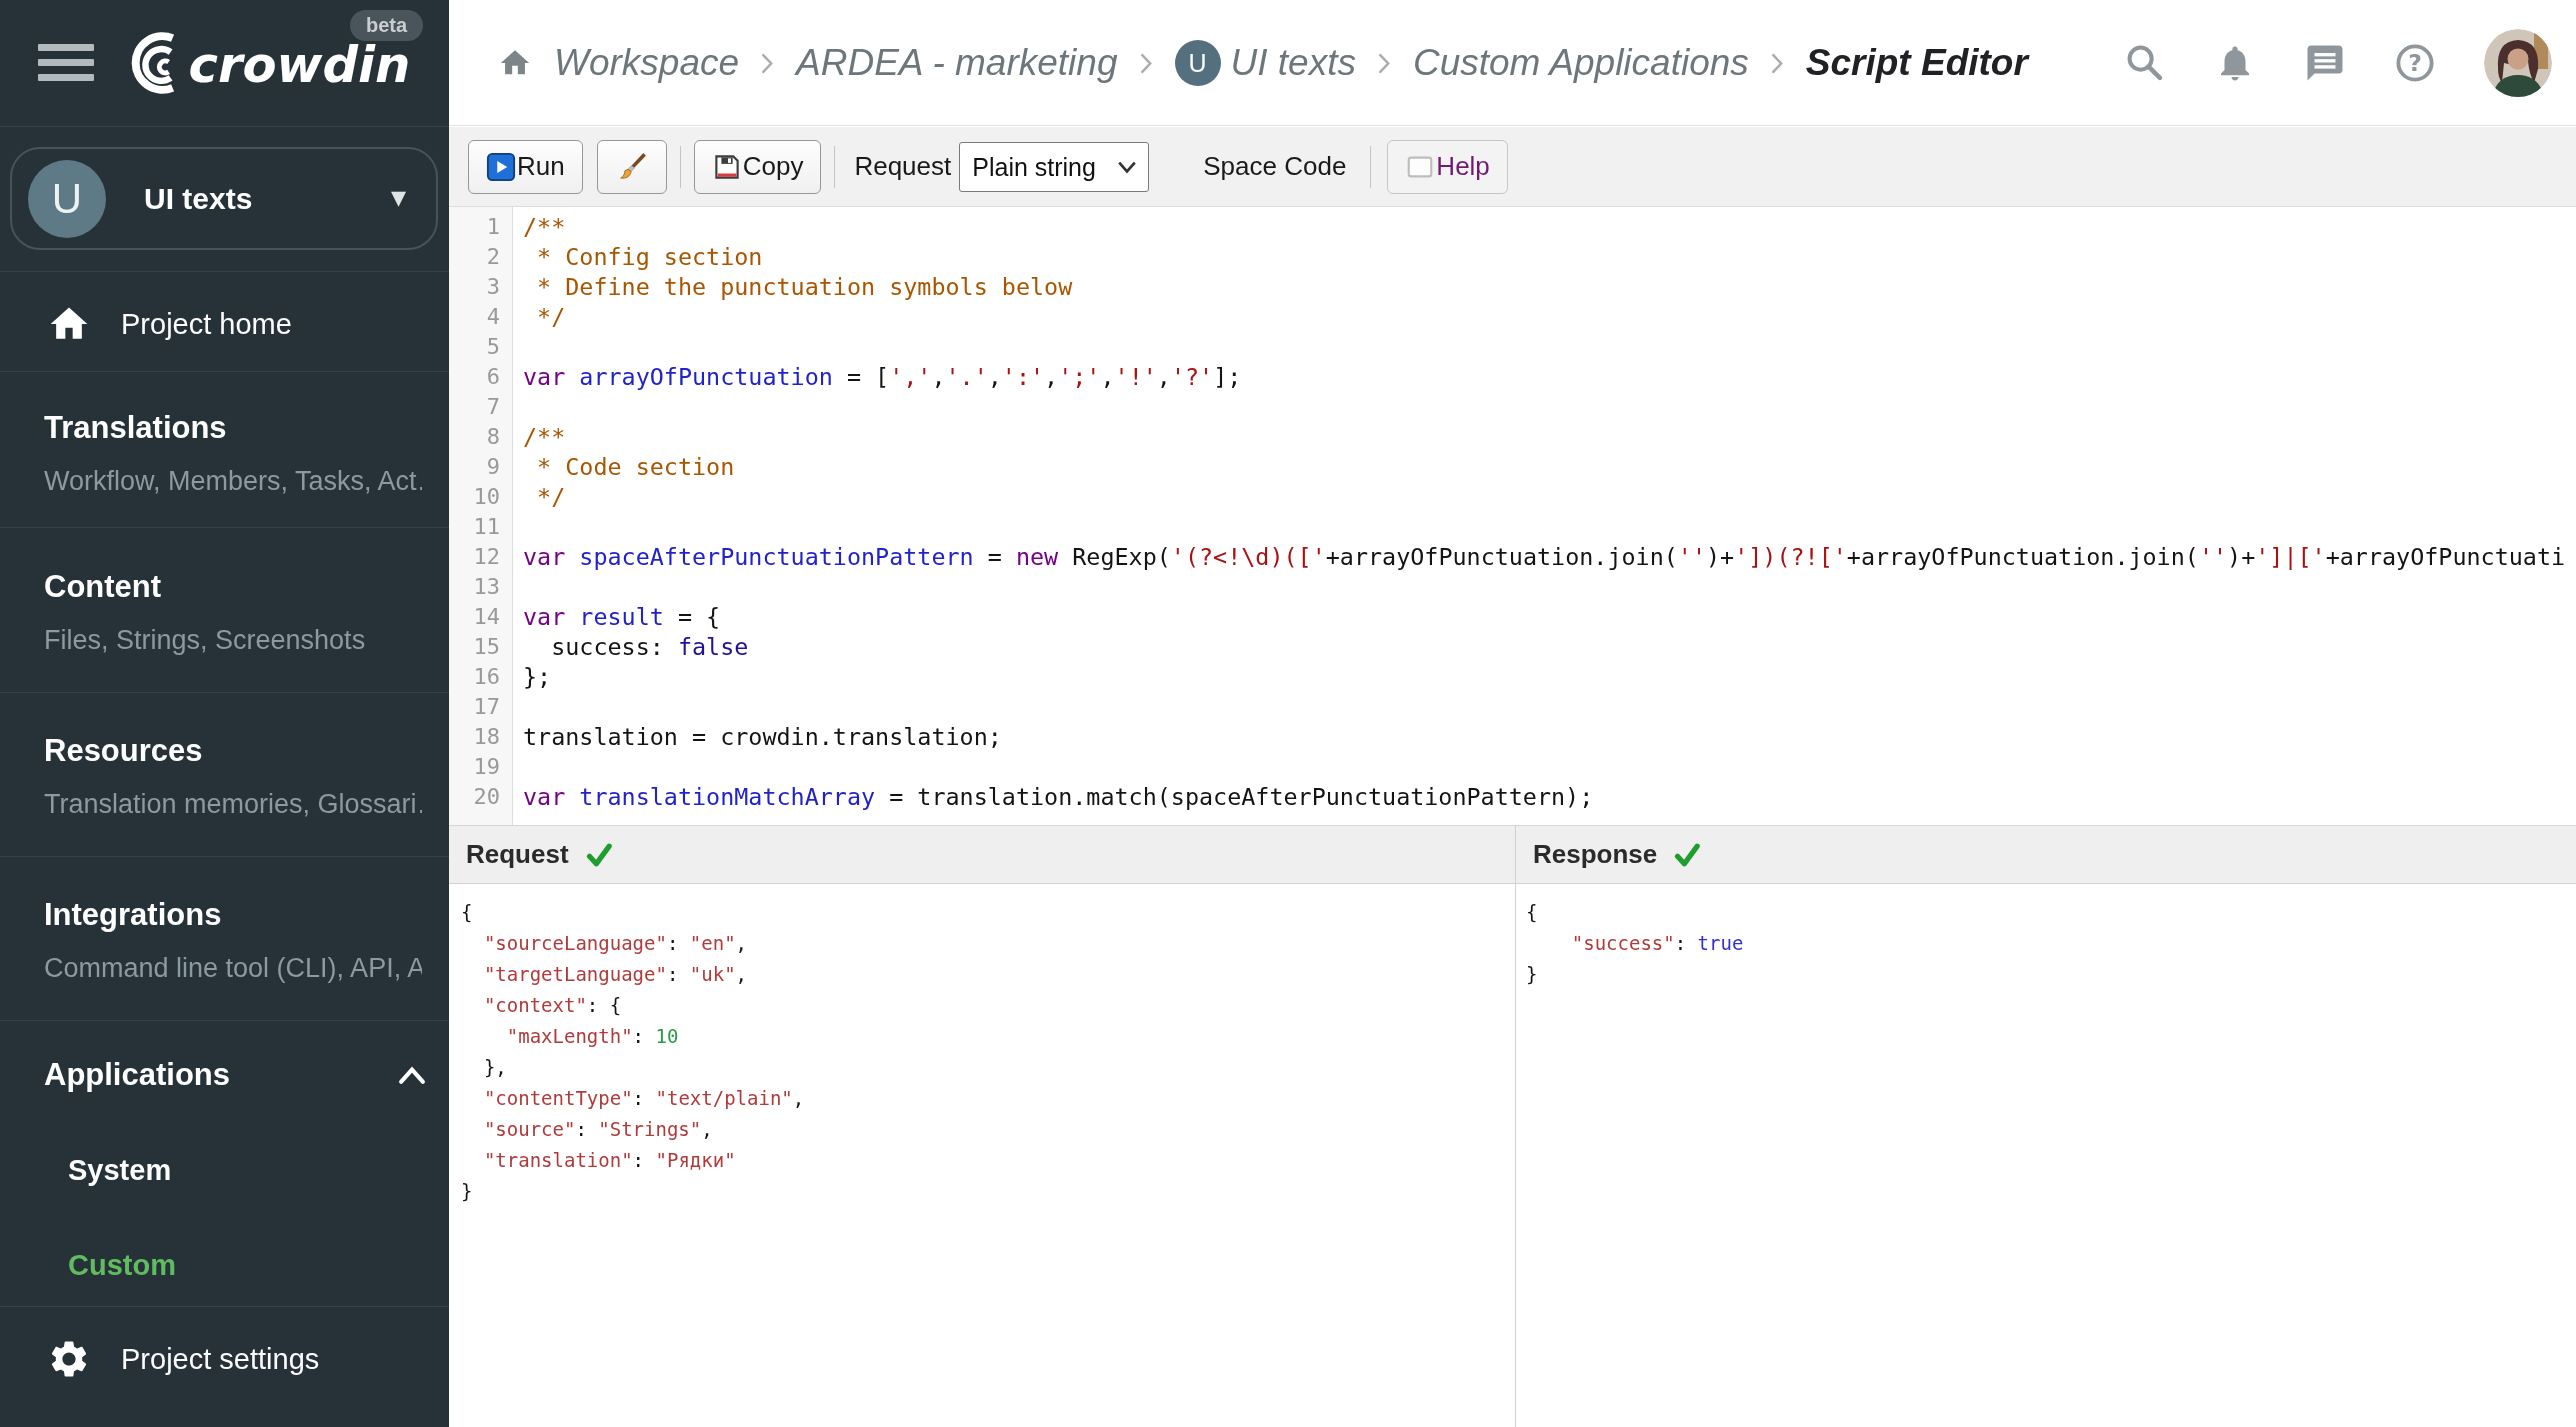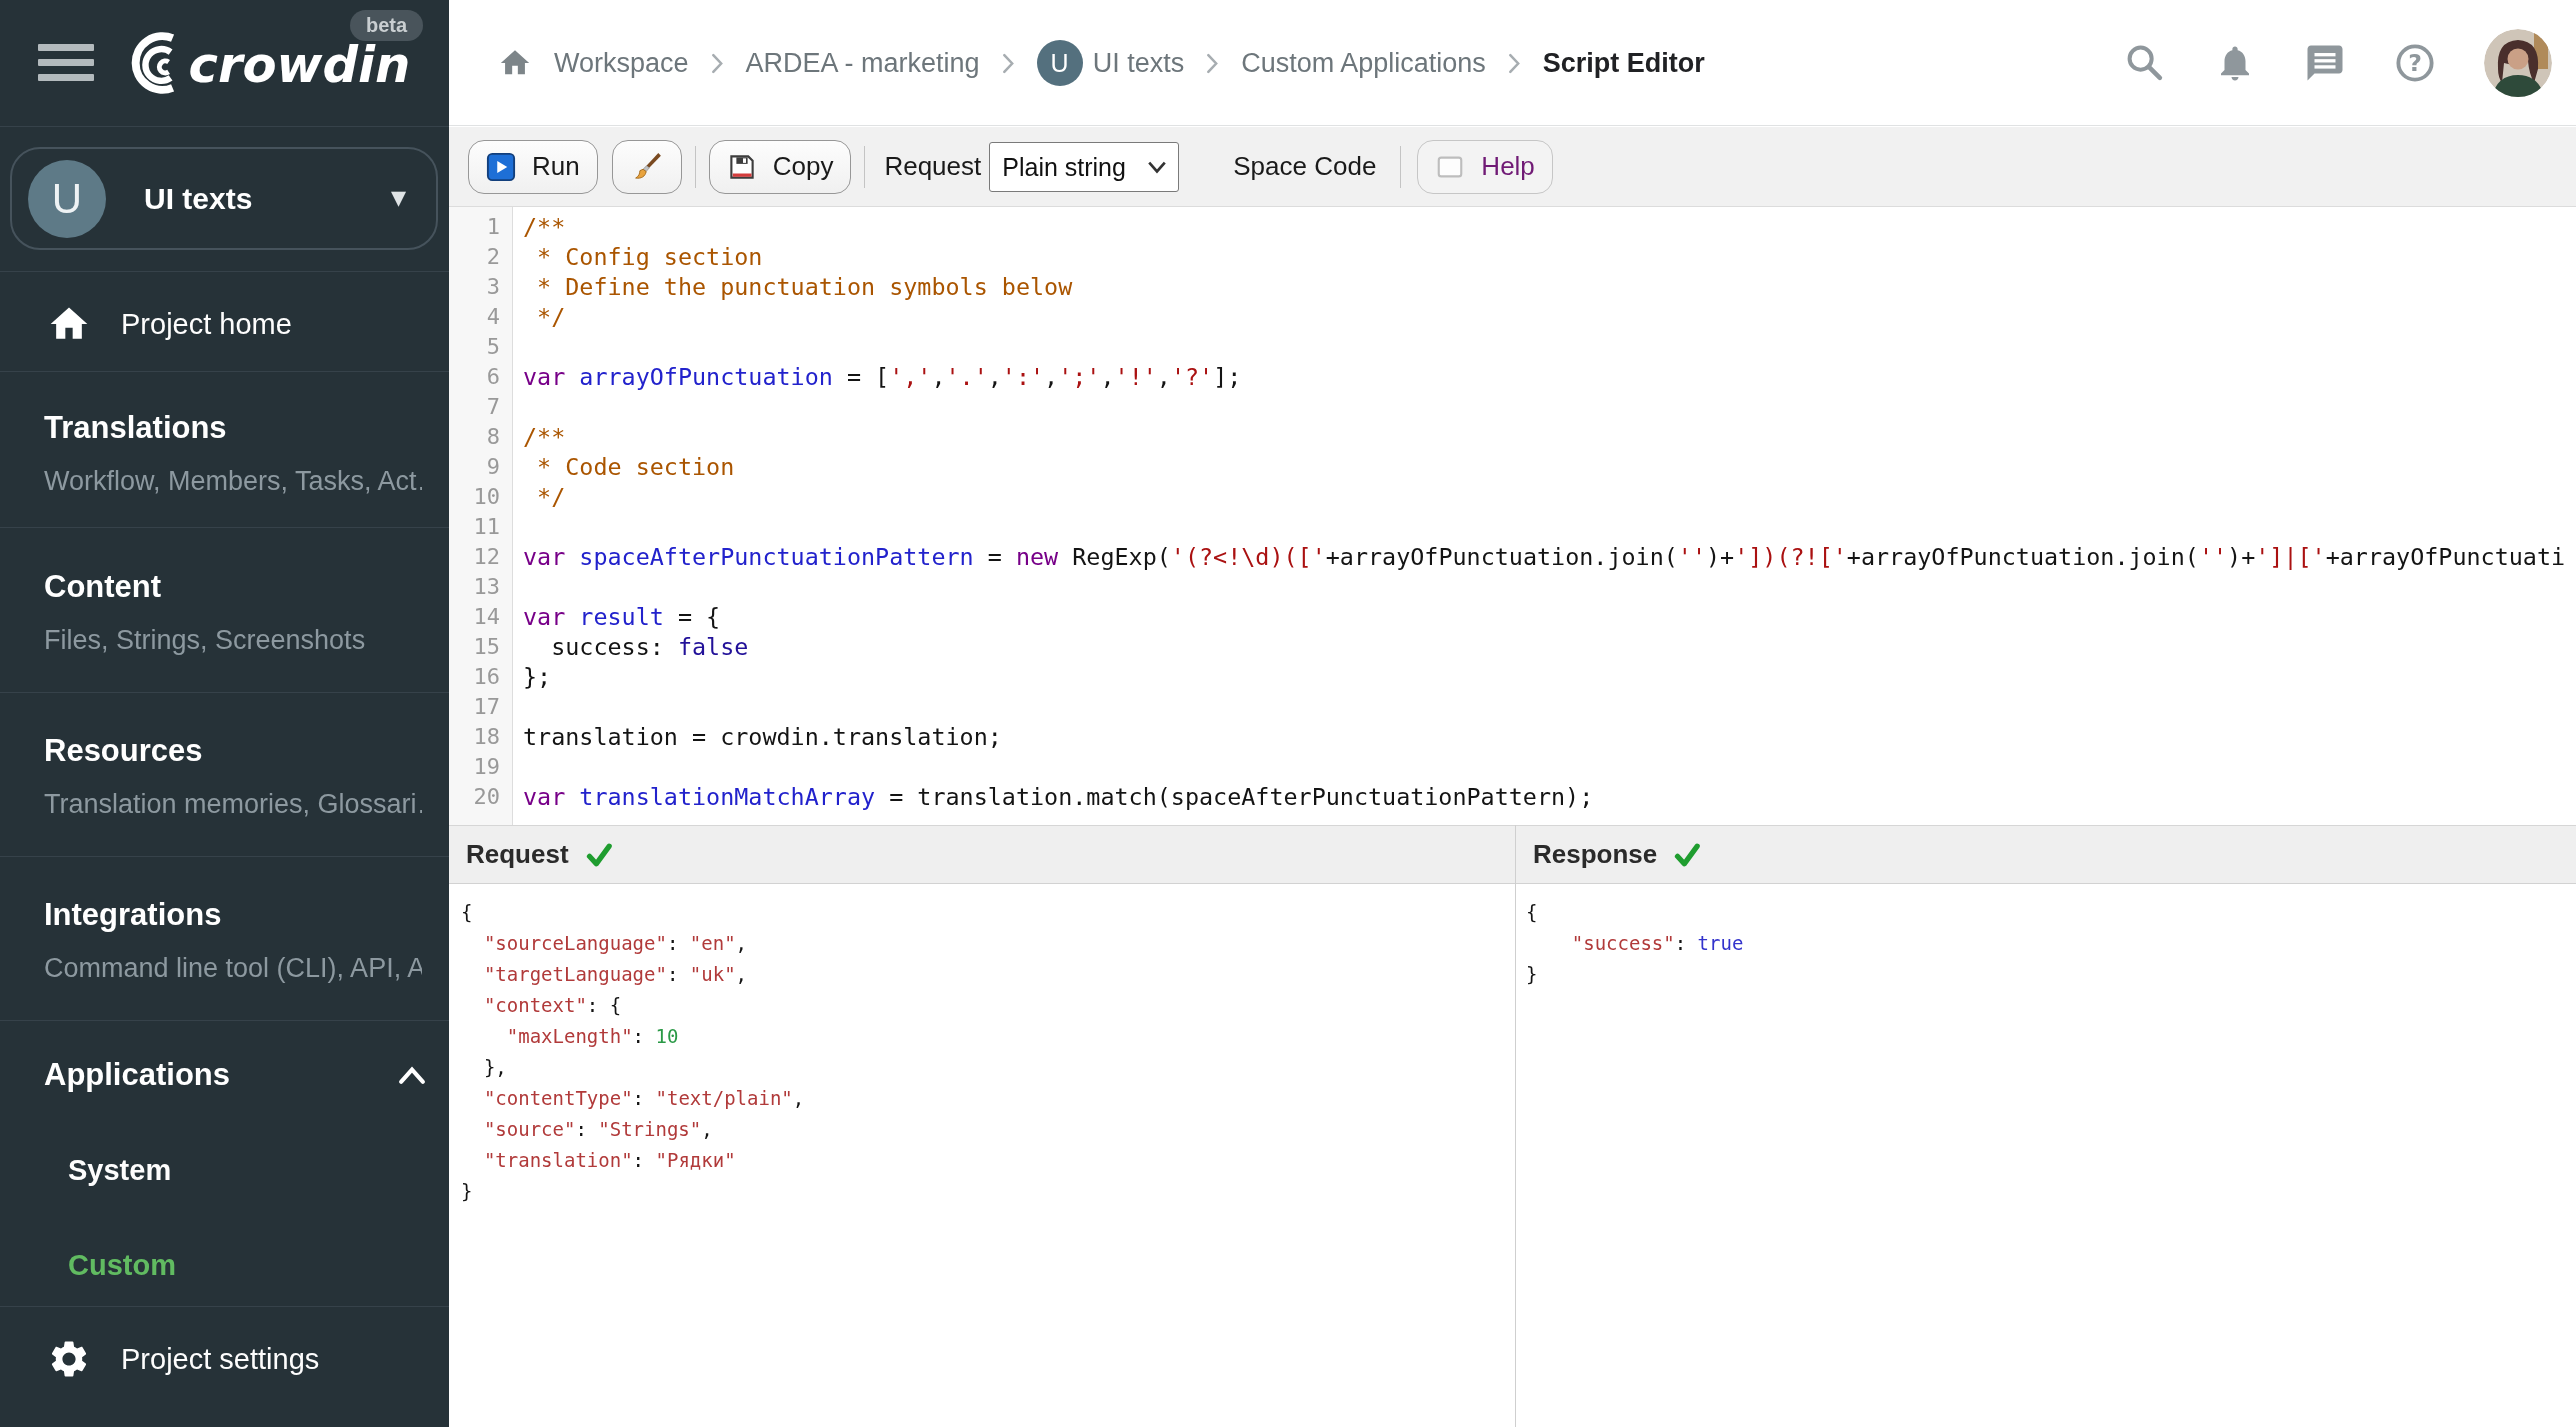--- a/index.html
+++ b/index.html
@@ -25,31 +25,31 @@
   .side-section .sec-title { font-size:31px; font-weight:700; line-height:36px; color:#fff; }
   .side-section .sec-sub { font-size:27px; color:#8d99a0; margin-top:20px; white-space:nowrap; overflow:hidden; }
   .apps-head { position:absolute; left:44px; top:1057px; width:383px; display:flex; align-items:center; justify-content:space-between; cursor:pointer; }
   .apps-head .sec-title { font-size:31px; font-weight:700; color:#fff; }
   .app-item { position:absolute; left:68px; font-size:29px; font-weight:600; color:#fdfdfd; cursor:pointer; }
   .app-item.active { color:#61bb61;margin-top:9px; }
 
   
   .topbar { position:absolute; left:449px; top:0; width:2127px; height:126px; background:#fff; border-bottom:1px solid #e0e2e3; }
   .breadcrumb { position:absolute; left:49px; top:0; height:126px; display:flex; align-items:center; gap:22px; }
-  .crumb { font-size:27px; color:#6d767b; cursor:pointer; white-space:nowrap; }
+  .crumb { font-size:37px; color:#6d767b; cursor:pointer; white-space:nowrap;font-style:italic; }
   .crumb.current { color:#202124; font-weight:600; cursor:default; }
   .crumb-avatar { width:46px; height:46px; border-radius:50%; background:#54707e; color:#fff; font-size:25px; display:flex; align-items:center; justify-content:center; margin-right:-6px; }
   .crumb-group { display:flex; align-items:center; gap:16px; cursor:pointer; }
   .top-icons { position:absolute; right:24px; top:0; height:126px; display:flex; align-items:center; gap:48px; }
   .tool-icon { width:42px; height:42px; cursor:pointer; }
   .user-avatar { width:68px; height:68px; border-radius:50%; overflow:hidden; cursor:pointer; }
 
   
   .toolbar { position:absolute; left:449px; top:127px; width:2127px; height:80px; background:#f1f1f1; border-bottom:1px solid #dcdcdc; display:flex; align-items:center; padding-left:19px; }
-  .tb-btn { height:54px; display:inline-flex; align-items:center; gap:16px; padding:0 17px; background:linear-gradient(#fdfdfd,#f0f0f0); border:1px solid #979797; border-radius:16px; font-size:26px; color:#1a1a1a; cursor:pointer; font-family:"Liberation Sans",sans-serif; }
+  .tb-btn { height:54px; display:inline-flex; align-items:center; gap:1px; padding:0 17px; background:linear-gradient(#fdfdfd,#f0f0f0); border:1px solid #979797; border-radius:6px; font-size:26px; color:#1a1a1a; cursor:pointer; font-family:"Liberation Sans",sans-serif; }
   .tb-btn.disabled { color:#701a75; border-color:#c6c6c6; background:#f3f3f3; }
   .tb-sep { width:1px; height:42px; background:#c4c4c4; margin:0 13px; }
   .tb-label { font-size:26px; color:#1a1a1a; margin:0 8px 0 6px; }
   .sel-wrap { position:relative; display:inline-block; }
   .sel-wrap select { height:50px; font-size:25px; font-family:"Liberation Sans",sans-serif; color:#111;
       border:1px solid #7a7a7a; border-radius:3px; background:#fff; padding:0 52px 0 12px;
       -webkit-appearance:none; appearance:none; cursor:pointer; }
   .sel-wrap .dd-chev { position:absolute; right:12px; top:50%; transform:translateY(-50%); pointer-events:none; }
   .ml-lg { margin-left:54px; }
 

